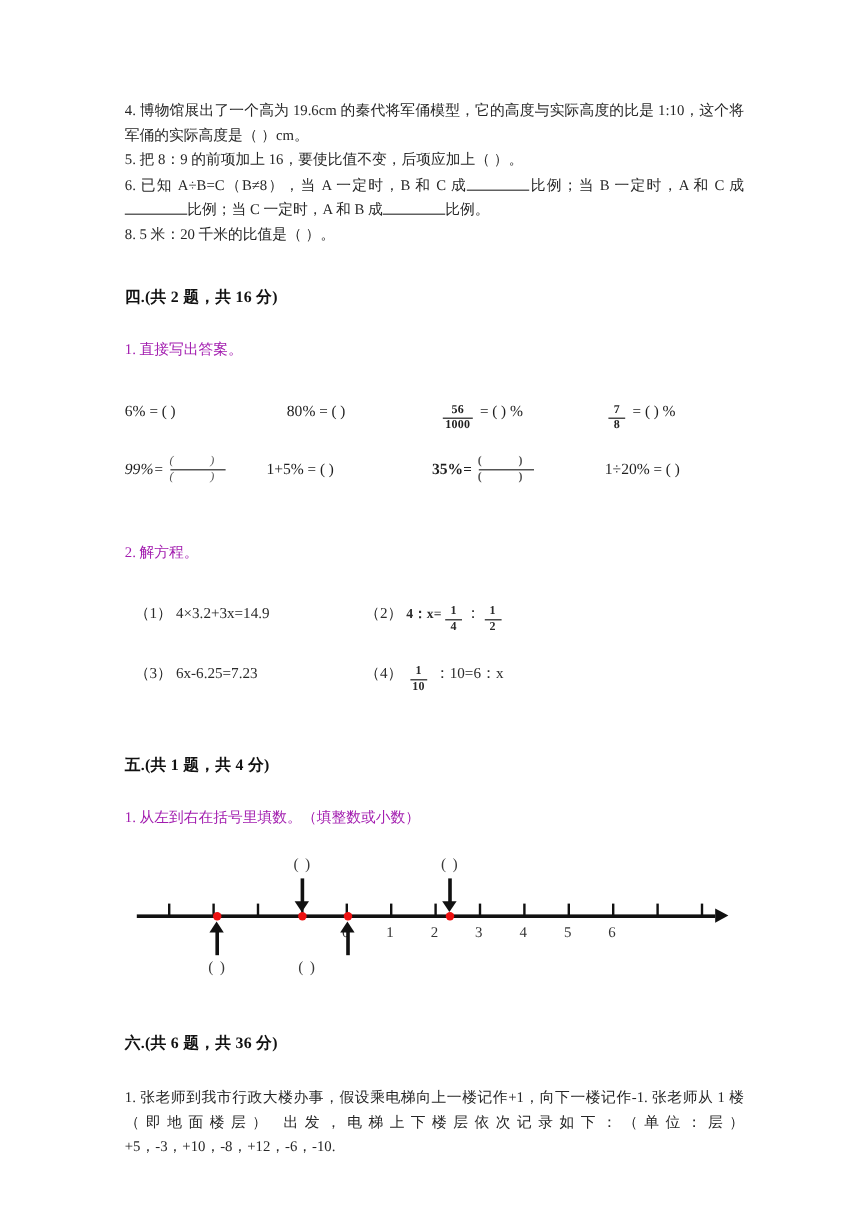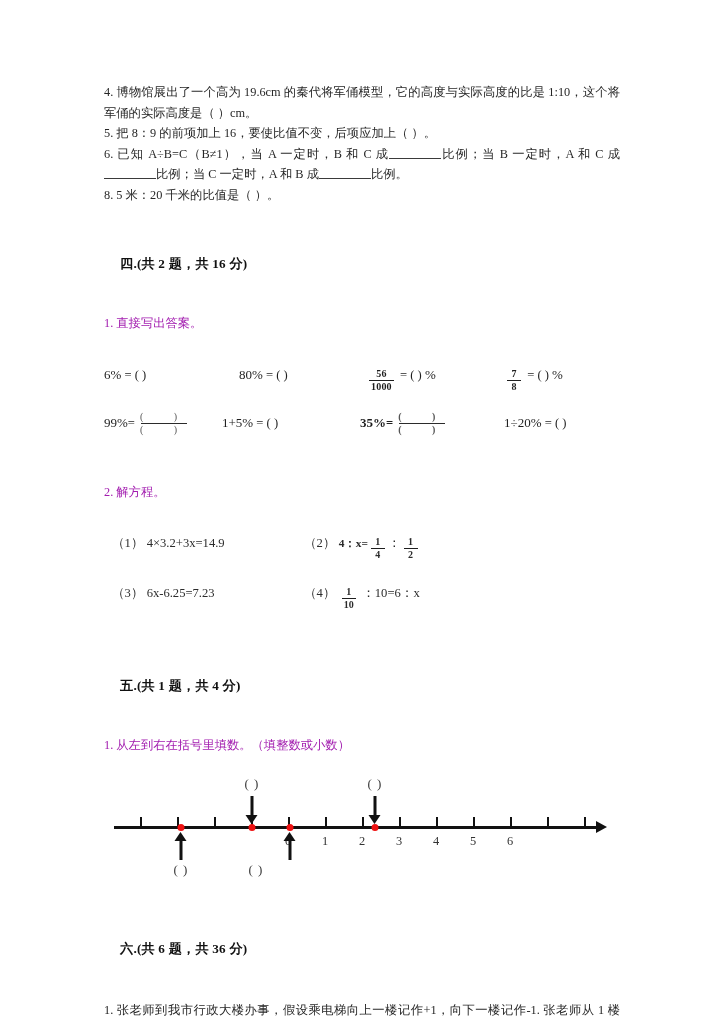--- a/index.html
+++ b/index.html
@@ -35,21 +35,21 @@
     line-height: 20.5px;
     color: #262626;
     text-align: justify;
     margin: 0 0 0 0;
   }
 
   .section-head {
     font-size: 13.2px;
     font-weight: bold;
     color: #111;
-    margin: 16px;
+    margin: 0;
     letter-spacing: 0.2px;
   }
 
   .sub-q {
     font-size: 12.3px;
     color: #a21caf;
     margin: 0;
   }
 
   .blank-ul {
@@ -261,21 +261,21 @@
 </style>
 </head>
 <body>
 
 <div class="page">
   <div class="content">
 
     <div>
       <p class="q">4. 博物馆展出了一个高为 19.6cm 的秦代将军俑模型，它的高度与实际高度的比是 1:10，这个将军俑的实际高度是（        ）cm。</p>
       <p class="q">5. 把 8：9 的前项加上 16，要使比值不变，后项应加上（        ）。</p>
-      <p class="q"><span>6. 已知 A÷B=C（B≠1），当 A 一定时，B 和 C 成</span><span class="blank-ul"></span><span>比例；当 B 一定时，A 和 C 成</span><span class="blank-ul"></span><span>比例；当 C 一定时，A 和 B 成</span><span class="blank-ul"></span><span>比例。</span></p>
+      <p class="q"><span>6. 已知 A÷B=C（B≠8），当 A 一定时，B 和 C 成</span><span class="blank-ul"></span><span>比例；当 B 一定时，A 和 C 成</span><span class="blank-ul"></span><span>比例；当 C 一定时，A 和 B 成</span><span class="blank-ul"></span><span>比例。</span></p>
       <p class="q">8. 5 米：20 千米的比值是（        ）。</p>
     </div>
 
     <div class="gap-34"></div>
 
     <div class="section-head">四.(共 2 题，共 16 分)</div>
 
     <div class="gap-26"></div>
 
     <div class="sub-q">1. 直接写出答案。</div>
@@ -303,21 +303,21 @@
           <span class="bar"></span>
           <span class="den">8</span>
         </span>
         &nbsp;<span>= (        )</span>&nbsp;<span class="pct">%</span>
       </div>
     </div>
 
     <div class="gap-14"></div>
 
     <div class="calc-row">
-      <div class="calc-item" style="left:0px;">
+      <div class="calc-item" style="left:0px;font-style:italic;">
         <span class="pct">99%</span>
           <span>=</span>
         <span class="frac-paren">
           <span class="num">(&nbsp;)</span>
           <span class="bar"></span>
           <span class="den">(&nbsp;)</span>
         </span>
       </div>
       <div class="calc-item" style="left:118px;">
         <span class="pct">1+5%</span>&nbsp;<span>= (        )</span>

